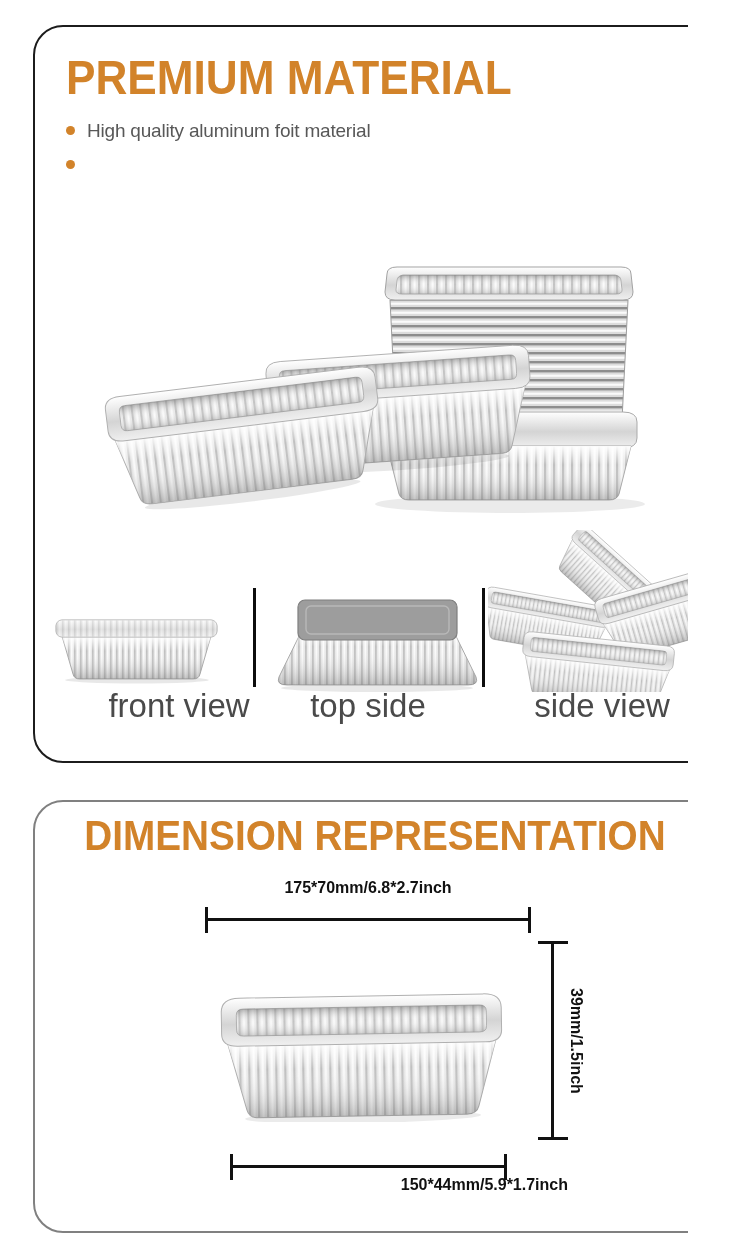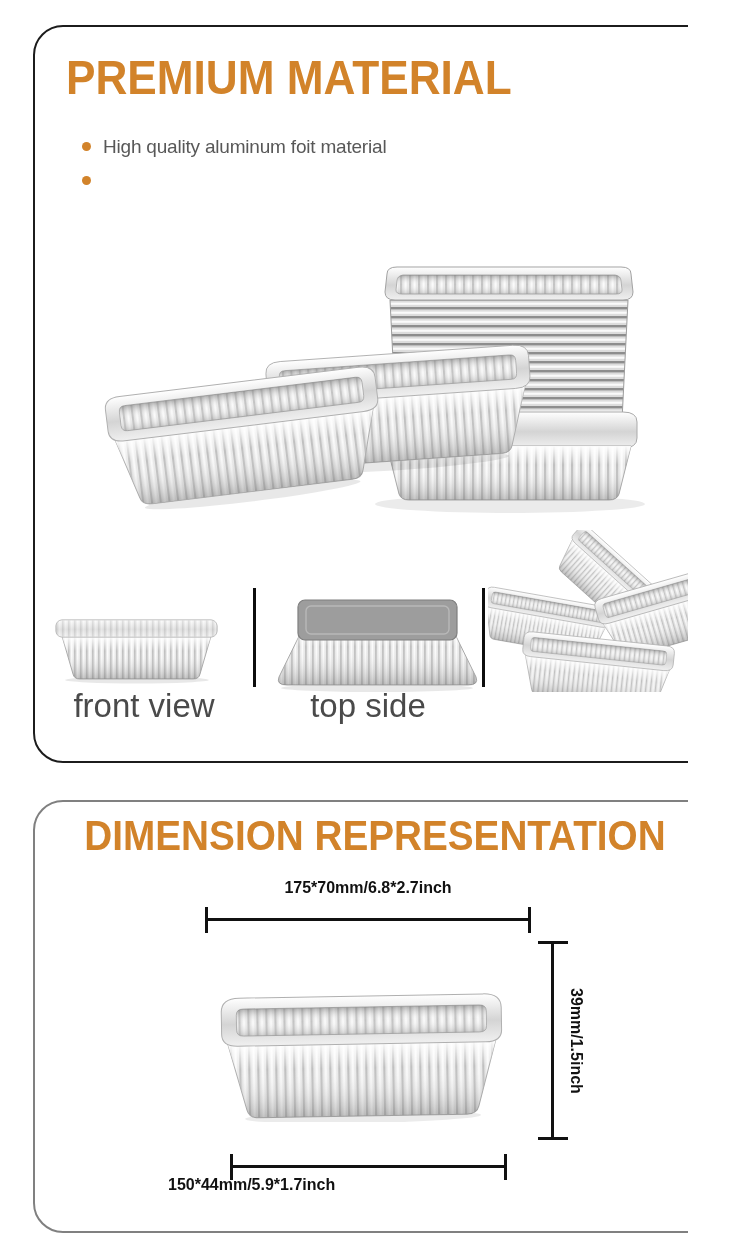--- a/index.html
+++ b/index.html
@@ -23,47 +23,47 @@
     position:absolute;left:66px;top:54px;margin:0;
     font-size:48px;font-weight:800;color:var(--accent);
     letter-spacing:0px;white-space:nowrap;
     transform:scaleX(.92);transform-origin:left center;line-height:1;
   }
   .h2{
     position:absolute;left:0;top:814px;width:750px;margin:0;text-align:center;
     font-size:43px;font-weight:800;color:var(--accent);white-space:nowrap;
     transform:scaleX(.90);transform-origin:center;line-height:1;letter-spacing:0px;
   }
-  .bullets{position:absolute;left:66px;top:120px;margin:16px;padding:0;list-style:none;}
+  .bullets{position:absolute;left:66px;top:120px;margin:0;padding:0;list-style:none;}
   .bullets li{display:flex;align-items:flex-start;margin-bottom:13px;}
   .dot{flex:0 0 auto;width:9px;height:9px;border-radius:50%;background:var(--accent);margin:6px 12px 0 0;}
   .btext{font-size:19px;line-height:21px;color:var(--bullet-text);letter-spacing:-0.2px;white-space:nowrap;}
 
   .main-photo{position:absolute;left:85px;top:262px;width:580px;height:290px;}
 
   .vdivider{position:absolute;top:588px;width:3px;height:99px;background:#0D0D0D;}
   .vdiv1{left:253px;} .vdiv2{left:482px;}
 
   .view-img{position:absolute;}
   .vi-front{left:50px;top:612px;width:175px;height:72px;}
   .vi-top{left:270px;top:593px;width:215px;height:100px;}
   .vi-side{left:488px;top:530px;width:222px;height:162px;}
 
   .view-label{
     position:absolute;top:688px;width:220px;text-align:center;
     font-size:33px;color:var(--view-label);white-space:nowrap;line-height:1.1;
   }
-  .vl-front{left:34px;} .vl-top{left:258px;} .vl-side{left:492px;}
+  .vl-front{left:34px;padding-left:35px;} .vl-top{left:258px;} .vl-side{left:492px;}
 
   .dim-label{
     position:absolute;font-size:16px;font-weight:700;color:var(--dim-line);
     white-space:nowrap;letter-spacing:0px;
   }
   .dl-top{left:168px;top:879px;width:400px;text-align:center;}
-  .dl-bottom{left:168px;top:1176px;width:400px;text-align:left;}
+  .dl-bottom{left:168px;top:1176px;width:400px;text-align:right;}
   .dl-height{
     left:561px;top:941px;height:199px;width:30px;
     writing-mode:vertical-rl;text-align:center;display:flex;align-items:center;justify-content:center;
   }
   .dim-line{position:absolute;background:var(--dim-line);}
   .line-top{left:205px;top:918px;width:326px;height:3px;}
   .line-bottom{left:230px;top:1165px;width:277px;height:3px;}
   .line-right{left:551px;top:941px;width:3px;height:199px;}
   .tick-v{position:absolute;width:3px;height:26px;top:-11px;background:var(--dim-line);}
   .tick-v.start{left:0;} .tick-v.end{right:0;}
@@ -246,20 +246,21 @@
       <path d="M16,56 L284,56 L266,118 Q264,126 254,126 L46,126 Q36,126 34,118 Z" fill="url(#s-ribs)" stroke="#adadad" stroke-width="1.4"></path>
       <path d="M16,56 L284,56 L266,118 Q264,126 254,126 L46,126 Q36,126 34,118 Z" fill="url(#s-wall)"></path>
       <path d="M10,24 Q10,12 26,12 L274,12 Q290,12 290,24 L290,46 Q290,58 274,58 L26,58 Q10,58 10,46 Z" fill="url(#s-rim)" stroke="#b0b0b0" stroke-width="1.4"></path>
       <path d="M30,22 Q24,22 24,28 L24,42 Q24,48 30,48 L270,48 Q276,48 276,42 L276,28 Q276,22 270,22 Z" fill="url(#s-ribs)" stroke="#a0a0a0" stroke-width="1"></path>
       <path d="M30,22 Q24,22 24,28 L24,42 Q24,48 30,48 L270,48 Q276,48 276,42 L276,28 Q276,22 270,22 Z" fill="url(#s-cav)"></path>
     </g>
   </svg>
 
   <div class="view-label vl-front">front view</div>
   <div class="view-label vl-top">top side</div>
+  <div class="view-label vl-side">side view</div>
 
   <section class="card card2"></section>
 
   <h2 class="h2">DIMENSION REPRESENTATION</h2>
 
   <div class="dim-label dl-top">175*70mm/6.8*2.7inch</div>
 
   <div class="dim-line line-top">
     <span class="tick-v start"></span>
     <span class="tick-v end"></span>

